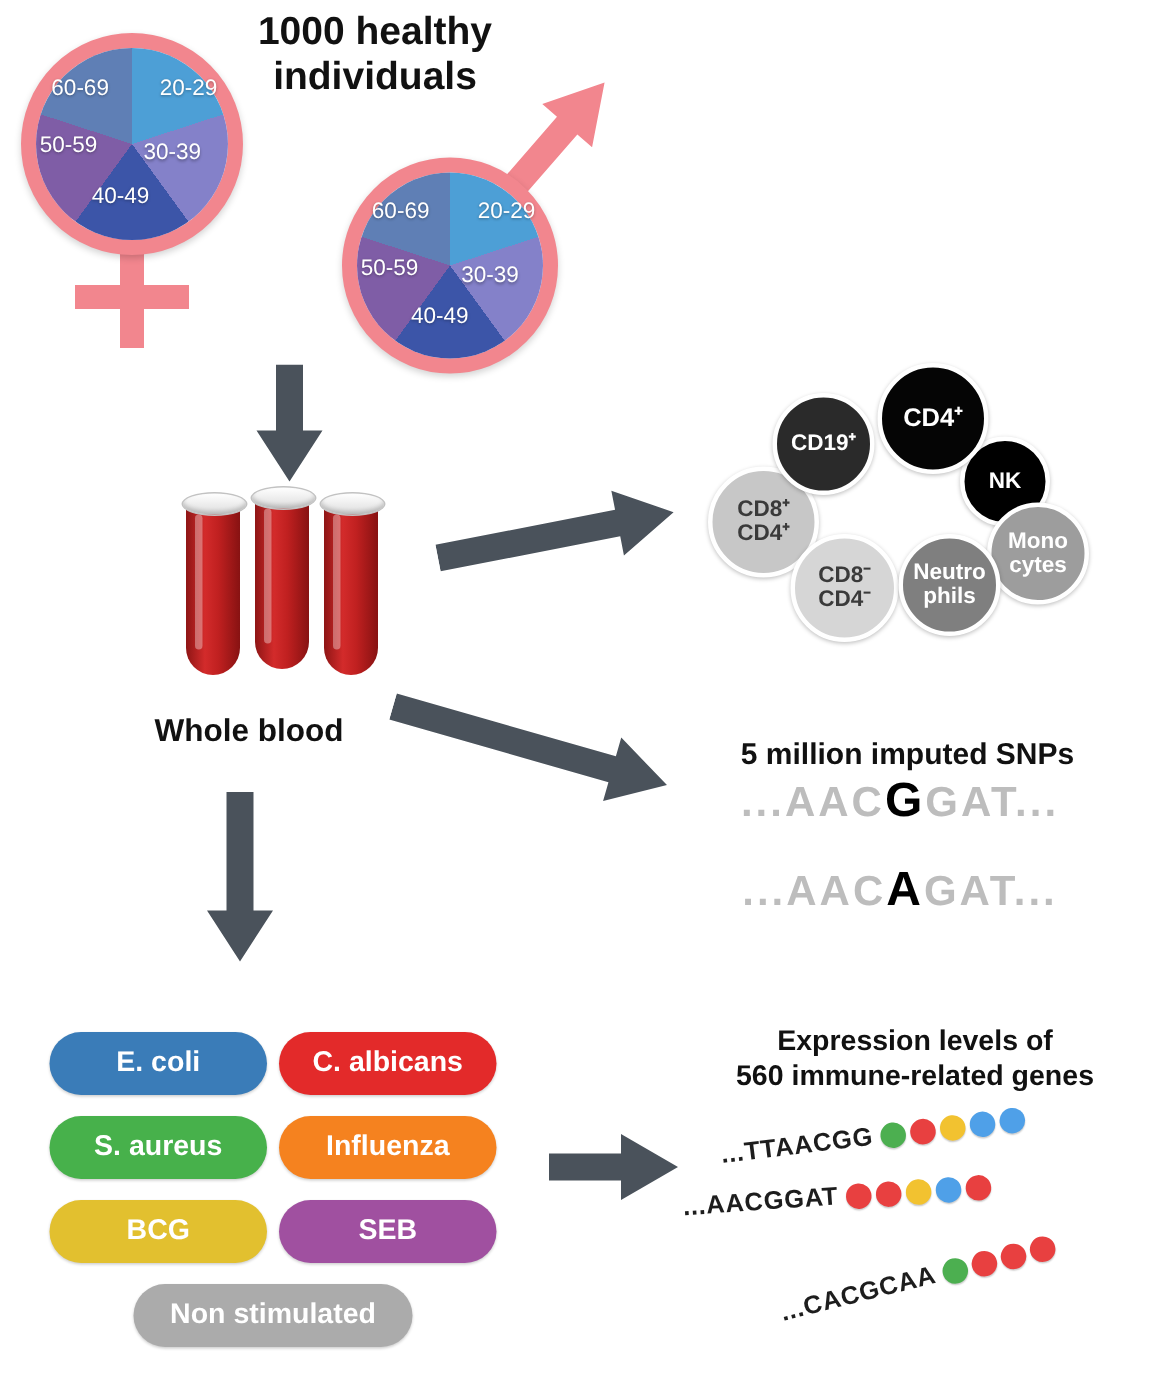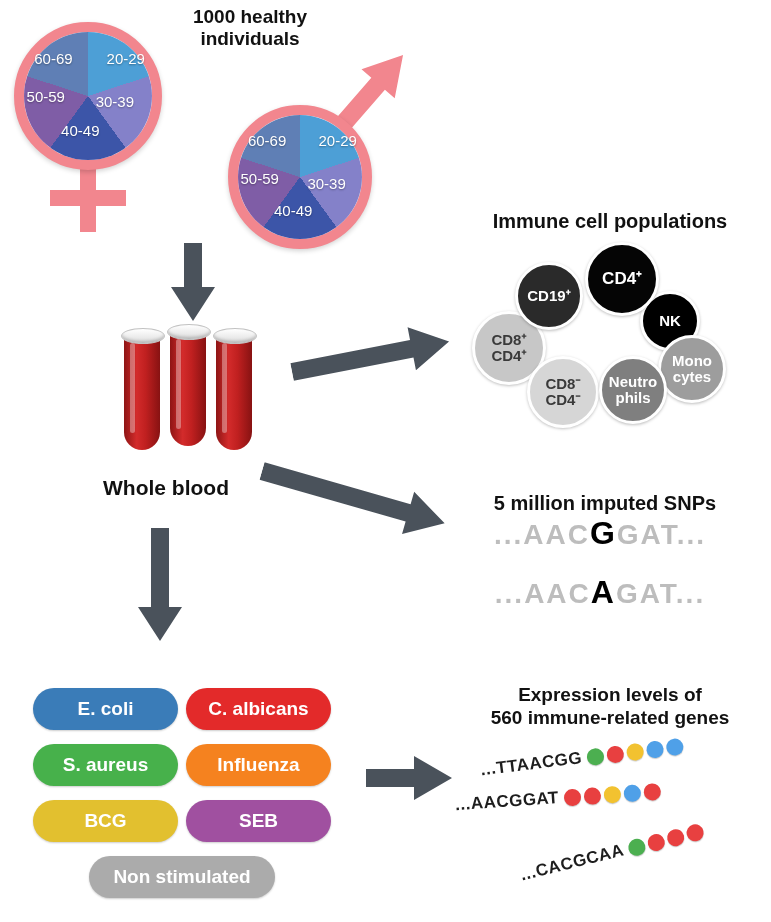--- a/index.html
+++ b/index.html
@@ -3,21 +3,21 @@
 <meta charset="utf-8">
 <style>
   html,body{margin:0;padding:0;background:#fff;}
   .canvas{
     position:relative;width:771px;height:922px;background:#fff;overflow:hidden;
     font-family:"Liberation Sans",sans-serif;color:#111;
   }
   .abs{position:absolute;}
 
   
-  .headline{left:150px;top:6px;width:200px;text-align:center;font-size:19px;font-weight:bold;line-height:1.15;}
+  .headline{left:150px;top:6px;width:200px;text-align:center;font-size:26px;font-weight:bold;line-height:1.15;}
 
   
   .sym-circle{position:absolute;border-radius:50%;border:10px solid #F2868E;box-sizing:border-box;background:#fff;box-shadow:0 2px 5px rgba(0,0,0,.18);z-index:1;}
   .pie{position:absolute;inset:0;border-radius:50%;
     background:conic-gradient(from 0deg,
       #4D9FD6 0deg 72deg,
       #8481C9 72deg 144deg,
       #3C55A8 144deg 216deg,
       #7F5DA6 216deg 288deg,
       #5F7FB5 288deg 360deg);}
@@ -143,21 +143,20 @@
   <div class="tube tube3">
       <div class="body"></div>
       <div class="rim"></div>
     </div>
   <div class="abs blood-label">Whole blood</div>
 
   <svg class="abs arr-blood-cells" width="165" height="52" viewBox="0 0 165 52">
     <polygon class="dk" points="0,17 122,17 122,4 160,26 122,48 122,35 0,35"></polygon>
   </svg>
 
-  <div class="abs immune-title">Immune cell populations</div>
   <div class="cell c-cd8cd4">
       <span>CD8⁺ CD4⁺</span>
     </div>
   <div class="cell c-cd19">
       <span>CD19⁺</span>
     </div>
   <div class="cell c-nk">
       <span>NK</span>
     </div>
   <div class="cell c-cd4">

